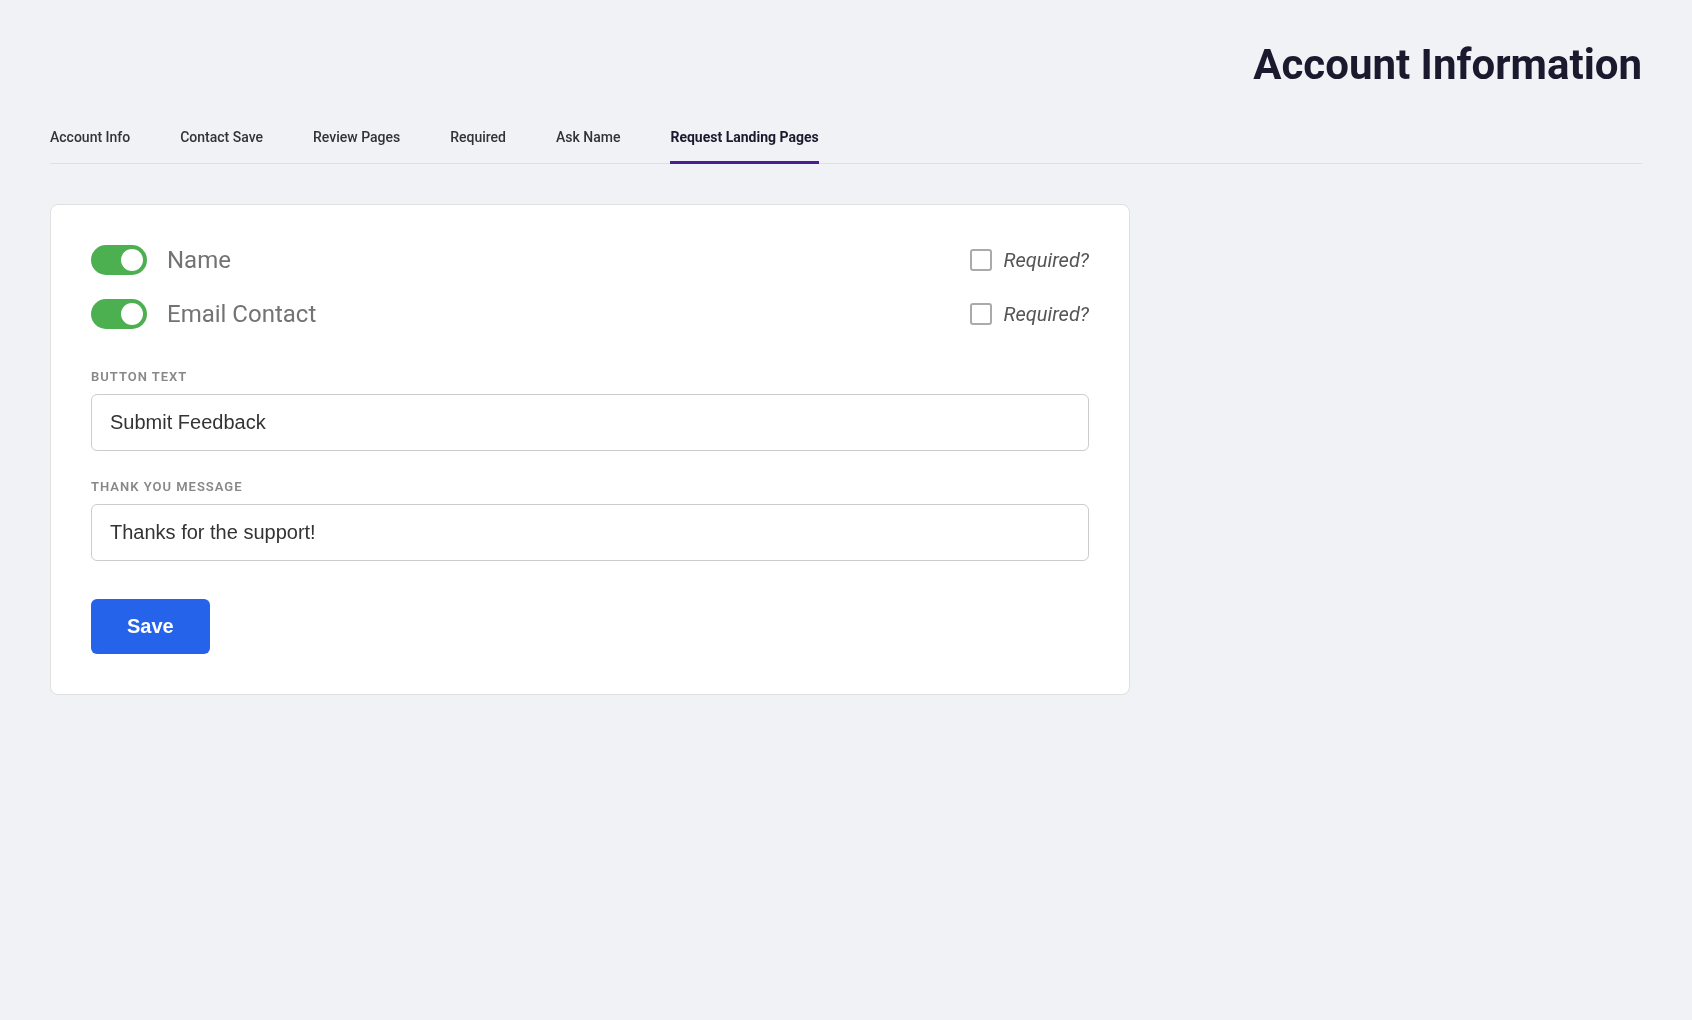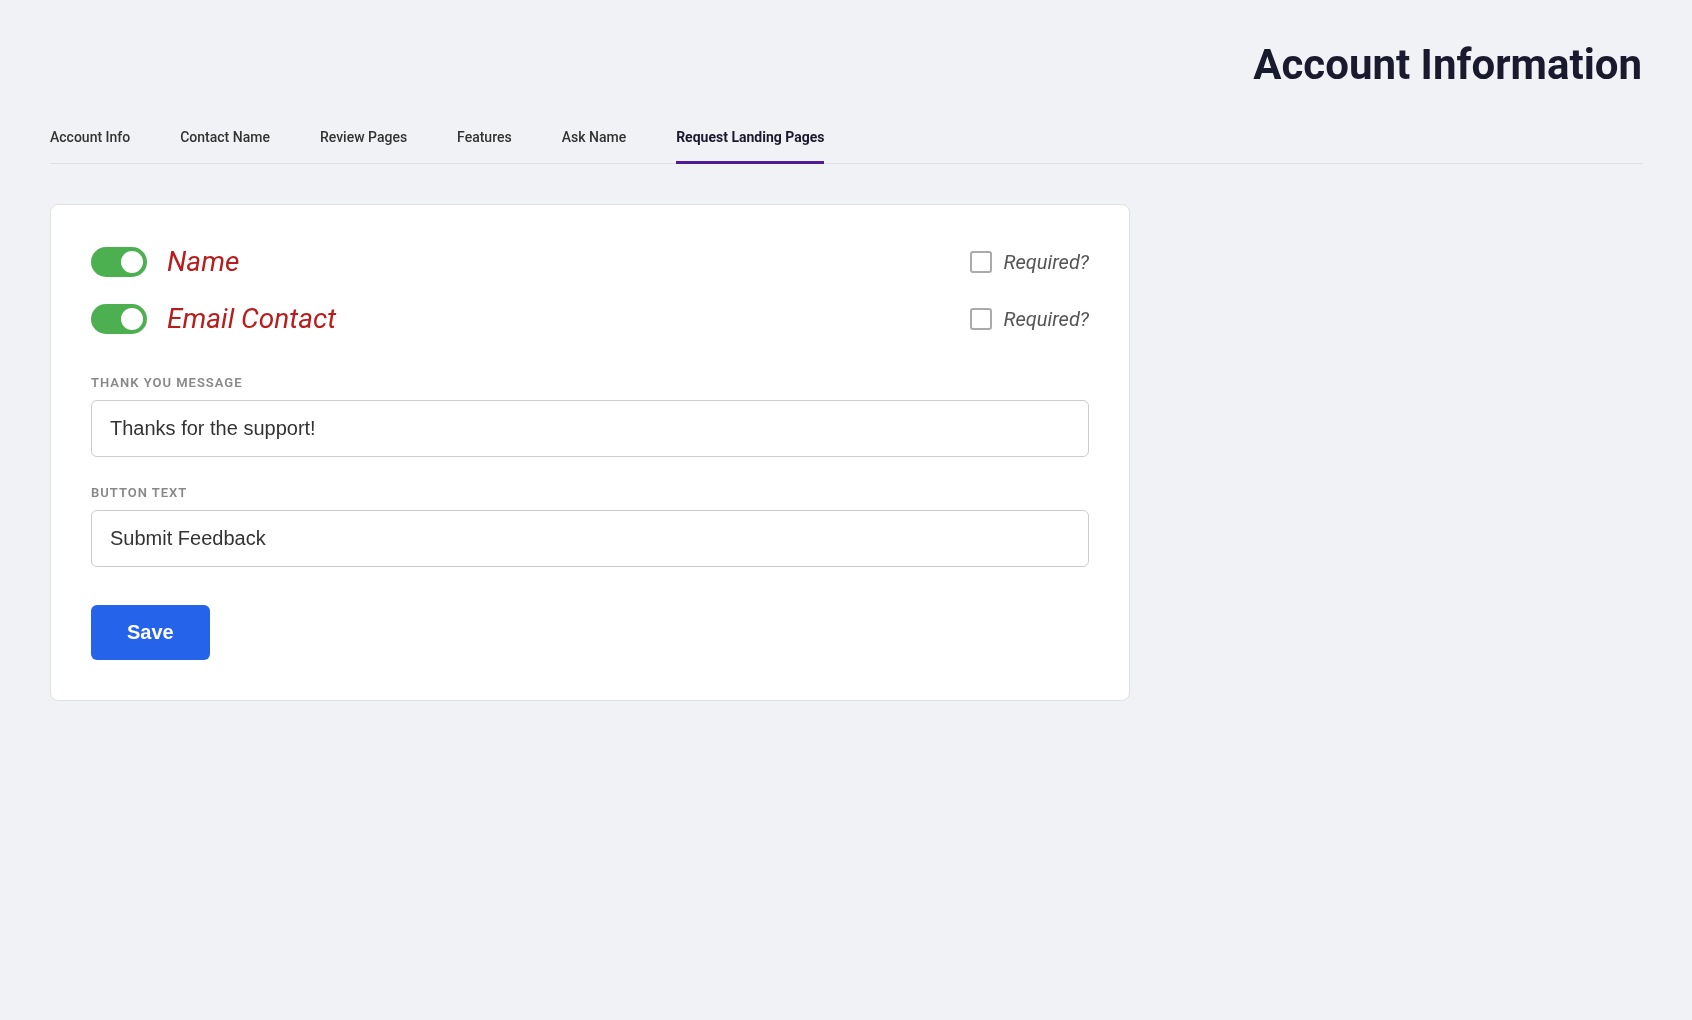--- a/index.html
+++ b/index.html
@@ -77,23 +77,22 @@
       gap: 20px;
     }
 
     .field-right {
       display: flex;
       align-items: center;
       gap: 12px;
     }
 
     .field-label {
-      font-size: 28px;
-      color: #b91c1c;
-      font-style: italic;
+      font-size: 24px;
+      color: #737373;
     }
 
     .required-label {
       font-size: 20px;
       color: #555;
       font-style: italic;
     }
 
     
     .toggle {
@@ -182,23 +181,23 @@
     }
   </style>
 </head>
 <body>
 
 <div class="page-container">
   <h1 class="page-title">Account Information</h1>
 
   <nav class="tab-nav">
     <span class="tab-item">Account Info</span>
-    <span class="tab-item">Contact Name</span>
+    <span class="tab-item">Contact Save</span>
     <span class="tab-item">Review Pages</span>
-    <span class="tab-item">Features</span>
+    <span class="tab-item">Required</span>
     <span class="tab-item">Ask Name</span>
     <span class="tab-item active">Request Landing Pages</span>
   </nav>
 
   <div class="content-card">
 
     <div class="fields-section">
 
       <div class="field-row">
         <div class="field-left">
@@ -224,25 +223,25 @@
         </div>
         <div class="field-right">
           <input type="checkbox" class="checkbox-custom" style="">
           <span class="required-label">Required?</span>
         </div>
       </div>
 
     </div>
 
     <div class="form-section">
+      <div class="form-label">BUTTON TEXT</div>
+      <input type="text" class="form-input" value="Submit Feedback" style="">
+    </div>
+
+    <div class="form-section">
       <div class="form-label">THANK YOU MESSAGE</div>
       <input type="text" class="form-input" value="Thanks for the support!" style="">
     </div>
 
-    <div class="form-section">
-      <div class="form-label">BUTTON TEXT</div>
-      <input type="text" class="form-input" value="Submit Feedback" style="">
-    </div>
-
     <button class="save-button">Save</button>
 
   </div>
 </div>
 
 </body></html>

